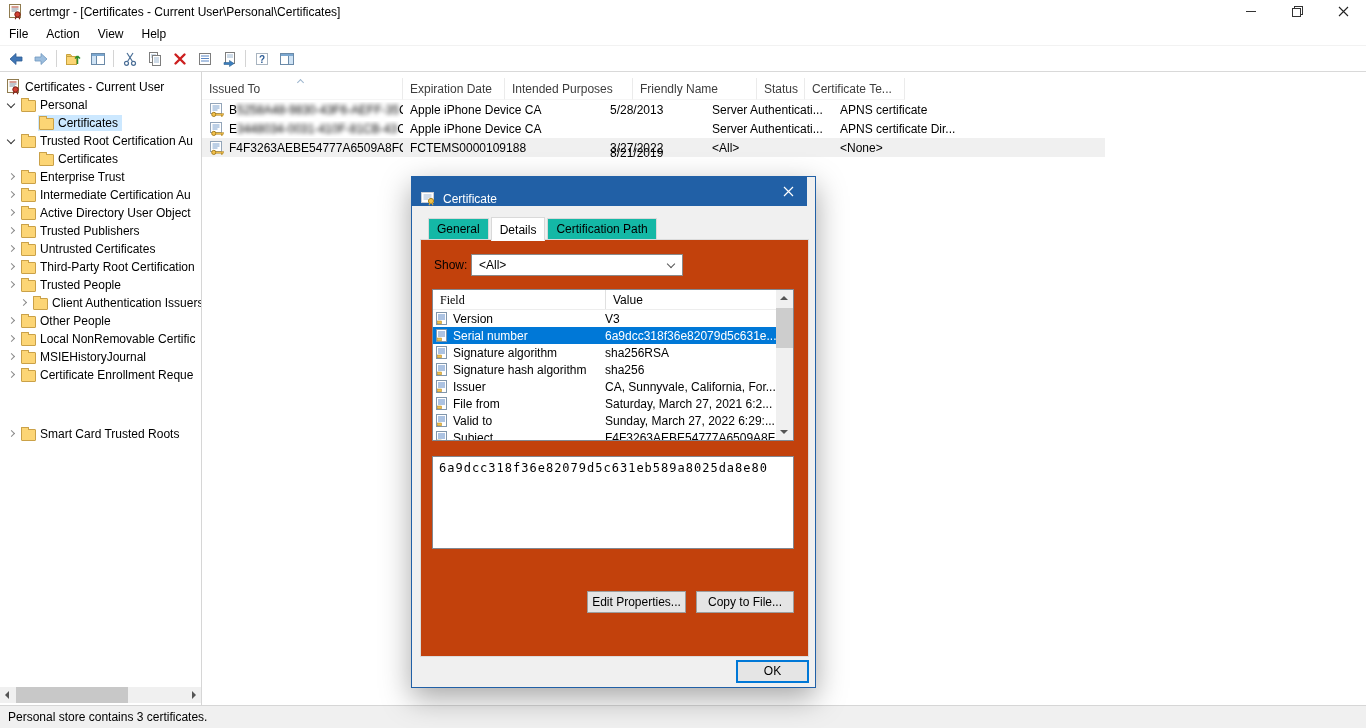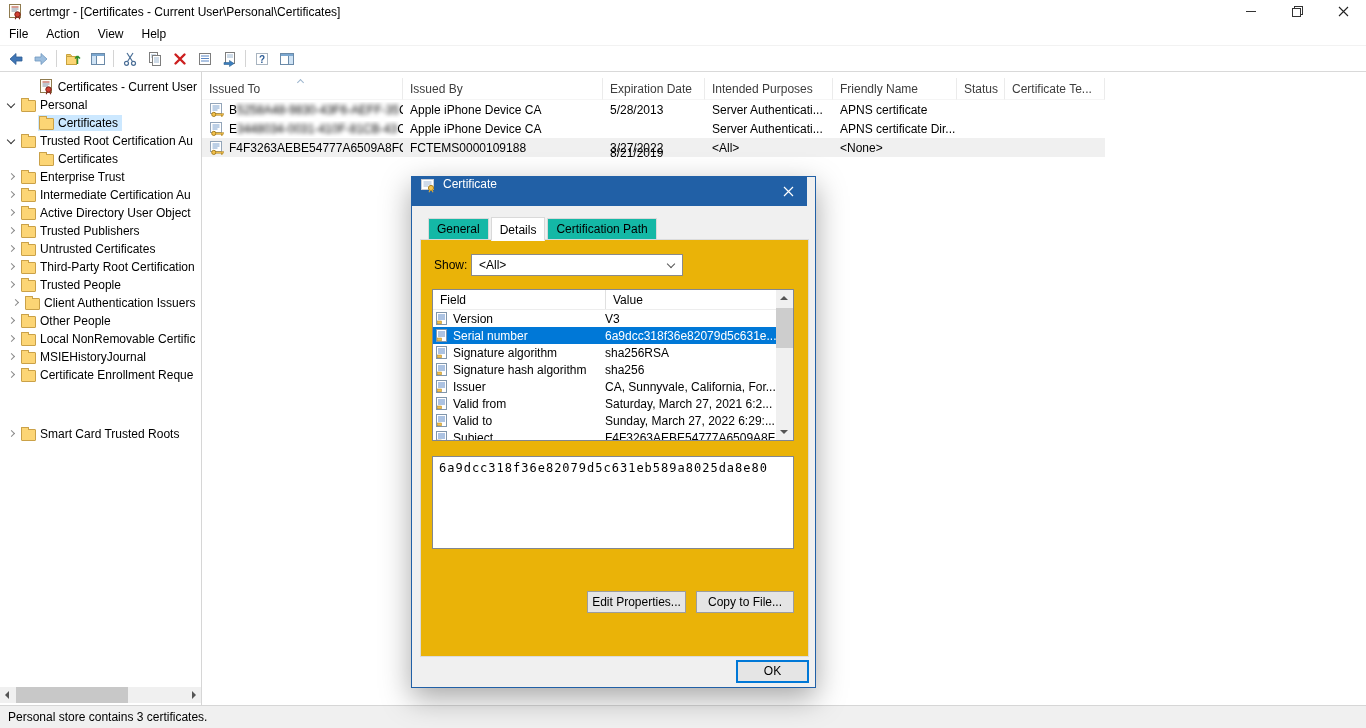--- a/index.html
+++ b/index.html
@@ -56,38 +56,38 @@
   .lrow.sel { background: #f0f0f0; }
   .lcell { padding-left: 7px; white-space: nowrap; overflow: hidden; flex: none; }
   .c0 { display: flex; align-items: center; }
   .certicon { width: 16px; height: 16px; margin-right: 4px; flex: none; }
   .redacted { filter: blur(2.2px); }
 
   .statusbar { position: absolute; left: 0; bottom: 0; right: 0; height: 23px; background: #f0f0f0; border-top: 1px solid #d6d6d6; display: flex; align-items: center; padding-left: 8px; }
 
   
   .dialog { position: absolute; left: 411px; top: 176px; width: 405px; height: 512px; background: #f0f0f0; border: 1px solid #2160a6; box-shadow: 0 10px 28px rgba(0,0,0,0.35); z-index: 10; }
-  .dlg-title { position: absolute; top: 0; left: 0; right: 8px; height: 29px; background: #2160a6; display: flex; align-items: flex-start; color: #fff; }
+  .dlg-title { position: absolute; top: 0; left: 0; right: 8px; height: 29px; background: #2160a6; display: flex; align-items: flex-end; color: #fff; }
   .dlg-title-icon { margin-left: 8px; width: 16px; height: 16px; flex: none; }
   .dlg-title-text { margin-left: 7px; }
   .dlg-close { margin-left: auto; width: 38px; height: 100%; display: flex; align-items: center; justify-content: center; }
 
   .tabs { position: absolute; top: 40px; left: 16px; display: flex; align-items: flex-end; z-index: 3; }
   .tab { background: #14b8a6; border: 1px solid #d9d9d9; padding: 3px 8px; margin-right: 2px; }
   .tab.active { background: #fff; border-bottom: 1px solid #fff; padding-top: 5px; margin-bottom: -1px; }
-  .tabpage { position: absolute; left: 8px; top: 62px; width: 389px; height: 418px; background: #eab308; border: 1px solid #dcdcdc; z-index: 2; }
+  .tabpage { position: absolute; left: 8px; top: 62px; width: 389px; height: 418px; background: #c2410c; border: 1px solid #dcdcdc; z-index: 2; }
 
   .show-label { position: absolute; left: 13px; top: 18px; }
   .combo { position: absolute; left: 50px; top: 14px; width: 212px; height: 22px; background: #fff; border: 1px solid #8a8a8a; display: flex; align-items: center; padding-left: 7px; }
   .combo-chev { position: absolute; right: 8px; top: 6px; width: 6px; height: 6px; border-right: 1px solid #555; border-bottom: 1px solid #555; transform: rotate(45deg); }
 
   .grid { position: absolute; left: 11px; top: 49px; width: 362px; height: 152px; border: 1px solid #828790; background: #fff; overflow: hidden; }
   .grid-head { height: 20px; display: flex; border-bottom: 1px solid #ededed; }
   .gh { padding: 3px 0 0 7px; white-space: nowrap; }
-  .gh-field { width: 173px; border-right: 1px solid #e0e0e0; }
+  .gh-field { width: 173px; border-right: 1px solid #e0e0e0; font-family: Liberation Serif, serif; }
   .grid-rows { position: absolute; top: 20px; left: 0; right: 17px; bottom: 0; overflow: hidden; }
   .grow { height: 17px; display: flex; align-items: center; }
   .grow.sel { background: #0078d7; color: #fff; }
   .gicon { width: 12px; height: 13px; margin: 0 5px 0 3px; flex: none; }
   .gfield { width: 152px; white-space: nowrap; overflow: hidden; flex: none; }
   .gvalue { white-space: nowrap; overflow: hidden; flex: 1; padding-right: 2px; }
   .vscroll { position: absolute; right: 0; top: 0; bottom: 0; width: 17px; background: #f0f0f0; }
   .vs-btn { position: absolute; left: 0; width: 17px; height: 17px; }
   .vs-up { top: 0; } .vs-down { bottom: 0; }
   .arr-up { position: absolute; left: 4px; top: 6px; width: 0; height: 0; border: 4px solid transparent; border-top-width: 0; border-bottom-color: #555; }
@@ -217,21 +217,21 @@
           <rect x="2" y="3" width="12" height="2" fill="#7ba7d0"></rect>
           <rect x="10" y="5" width="4" height="8" fill="#cfe3f5"></rect>
           <line x1="9.5" y1="5" x2="9.5" y2="13" stroke="#6b8aa8"></line>
         </svg></span>
     </div>
   </div>
 
 <div class="main">
   <div class="tree-panel">
     <div class="tree">
-        <div class="titem" style="padding-left: 4px; justify-content: flex-end;">
+        <div class="titem" style="padding-left: 4px;">
           <span class="tinner">
             <span class="rooticon"><svg width="16" height="16" viewBox="0 0 16 16">
                 <rect x="2.5" y="0.5" width="11" height="13" fill="#fffdf5" stroke="#8f7b4f"></rect>
                 <line x1="4.5" y1="3" x2="11.5" y2="3" stroke="#b03a2e"></line>
                 <line x1="4.5" y1="5" x2="11.5" y2="5" stroke="#7f8fa6"></line>
                 <line x1="4.5" y1="7" x2="10" y2="7" stroke="#7f8fa6"></line>
                 <circle cx="10.5" cy="10.5" r="2.7" fill="#d23f31" stroke="#7c1d14"></circle>
                 <path d="M9.3 12.7l-1.1 2.6M11.7 12.7l1.1 2.6" stroke="#7c1d14" stroke-width="1.1"></path>
               </svg></span>
             <span class="tlabel">Certificates - Current User</span>
@@ -307,21 +307,21 @@
             <span class="tlabel">Third-Party Root Certification</span>
           </span>
         </div>
         <div class="titem" style="padding-left: 4px; text-align: right;">
           <span class="chev col"></span>
           <span class="tinner">
             <span class="folder"></span>
             <span class="tlabel">Trusted People</span>
           </span>
         </div>
-        <div class="titem" style="padding-left: 8px;">
+        <div class="titem" style="padding-left: 16px;">
           <span class="chev col"></span>
           <span class="tinner">
             <span class="folder"></span>
             <span class="tlabel">Client Authentication Issuers</span>
           </span>
         </div>
         <div class="titem" style="padding-left: 4px; text-align: center;">
           <span class="chev col"></span>
           <span class="tinner">
             <span class="folder"></span>
@@ -364,21 +364,20 @@
       <div class="hthumb"></div>
       <div class="sb-btn sb-right">
           <span class="arr-right"></span>
         </div>
     </div>
   </div>
 
   <div class="list-panel">
     <div class="lheader">
         <div class="hcell" style="width: 201px;"><span>Issued To</span><span class="sortmark"></span></div>
-        <div class="hcell" style="width: 200px;"><span>Issued By</span></div>
         <div class="hcell" style="width: 102px;"><span>Expiration Date</span></div>
         <div class="hcell" style="width: 128px;"><span>Intended Purposes</span></div>
         <div class="hcell" style="width: 124px;"><span>Friendly Name</span></div>
         <div class="hcell" style="width: 48px;"><span>Status</span></div>
         <div class="hcell" style="width: 100px;"><span>Certificate Te...</span></div>
       </div>
     <div class="lrows">
         <div class="lrow">
           <div class="lcell c0" style="width: 201px;">
             <span class="certicon"><svg width="16" height="16" viewBox="0 0 16 16">
@@ -544,21 +543,21 @@
             <span class="gvalue">CA, Sunnyvale, California, For...</span>
           </div>
           <div class="grow">
             <span class="gicon"><svg width="12" height="13" viewBox="0 0 12 13">
                 <rect x="0.5" y="0.5" width="10" height="12" fill="#fff" stroke="#8196ab"></rect>
                 <line x1="2" y1="3" x2="9" y2="3" stroke="#5b87c5"></line>
                 <line x1="2" y1="5" x2="9" y2="5" stroke="#5b87c5"></line>
                 <line x1="2" y1="7" x2="9" y2="7" stroke="#5b87c5"></line>
                 <rect x="1.5" y="9" width="4" height="2.8" fill="#f2c14d" stroke="#a97f1e" stroke-width="0.5"></rect>
               </svg></span>
-            <span class="gfield">Valid from</span>
+            <span class="gfield">File from</span>
             <span class="gvalue">Saturday, March 27, 2021 6:2...</span>
           </div>
           <div class="grow">
             <span class="gicon"><svg width="12" height="13" viewBox="0 0 12 13">
                 <rect x="0.5" y="0.5" width="10" height="12" fill="#fff" stroke="#8196ab"></rect>
                 <line x1="2" y1="3" x2="9" y2="3" stroke="#5b87c5"></line>
                 <line x1="2" y1="5" x2="9" y2="5" stroke="#5b87c5"></line>
                 <line x1="2" y1="7" x2="9" y2="7" stroke="#5b87c5"></line>
                 <rect x="1.5" y="9" width="4" height="2.8" fill="#f2c14d" stroke="#a97f1e" stroke-width="0.5"></rect>
               </svg></span>

